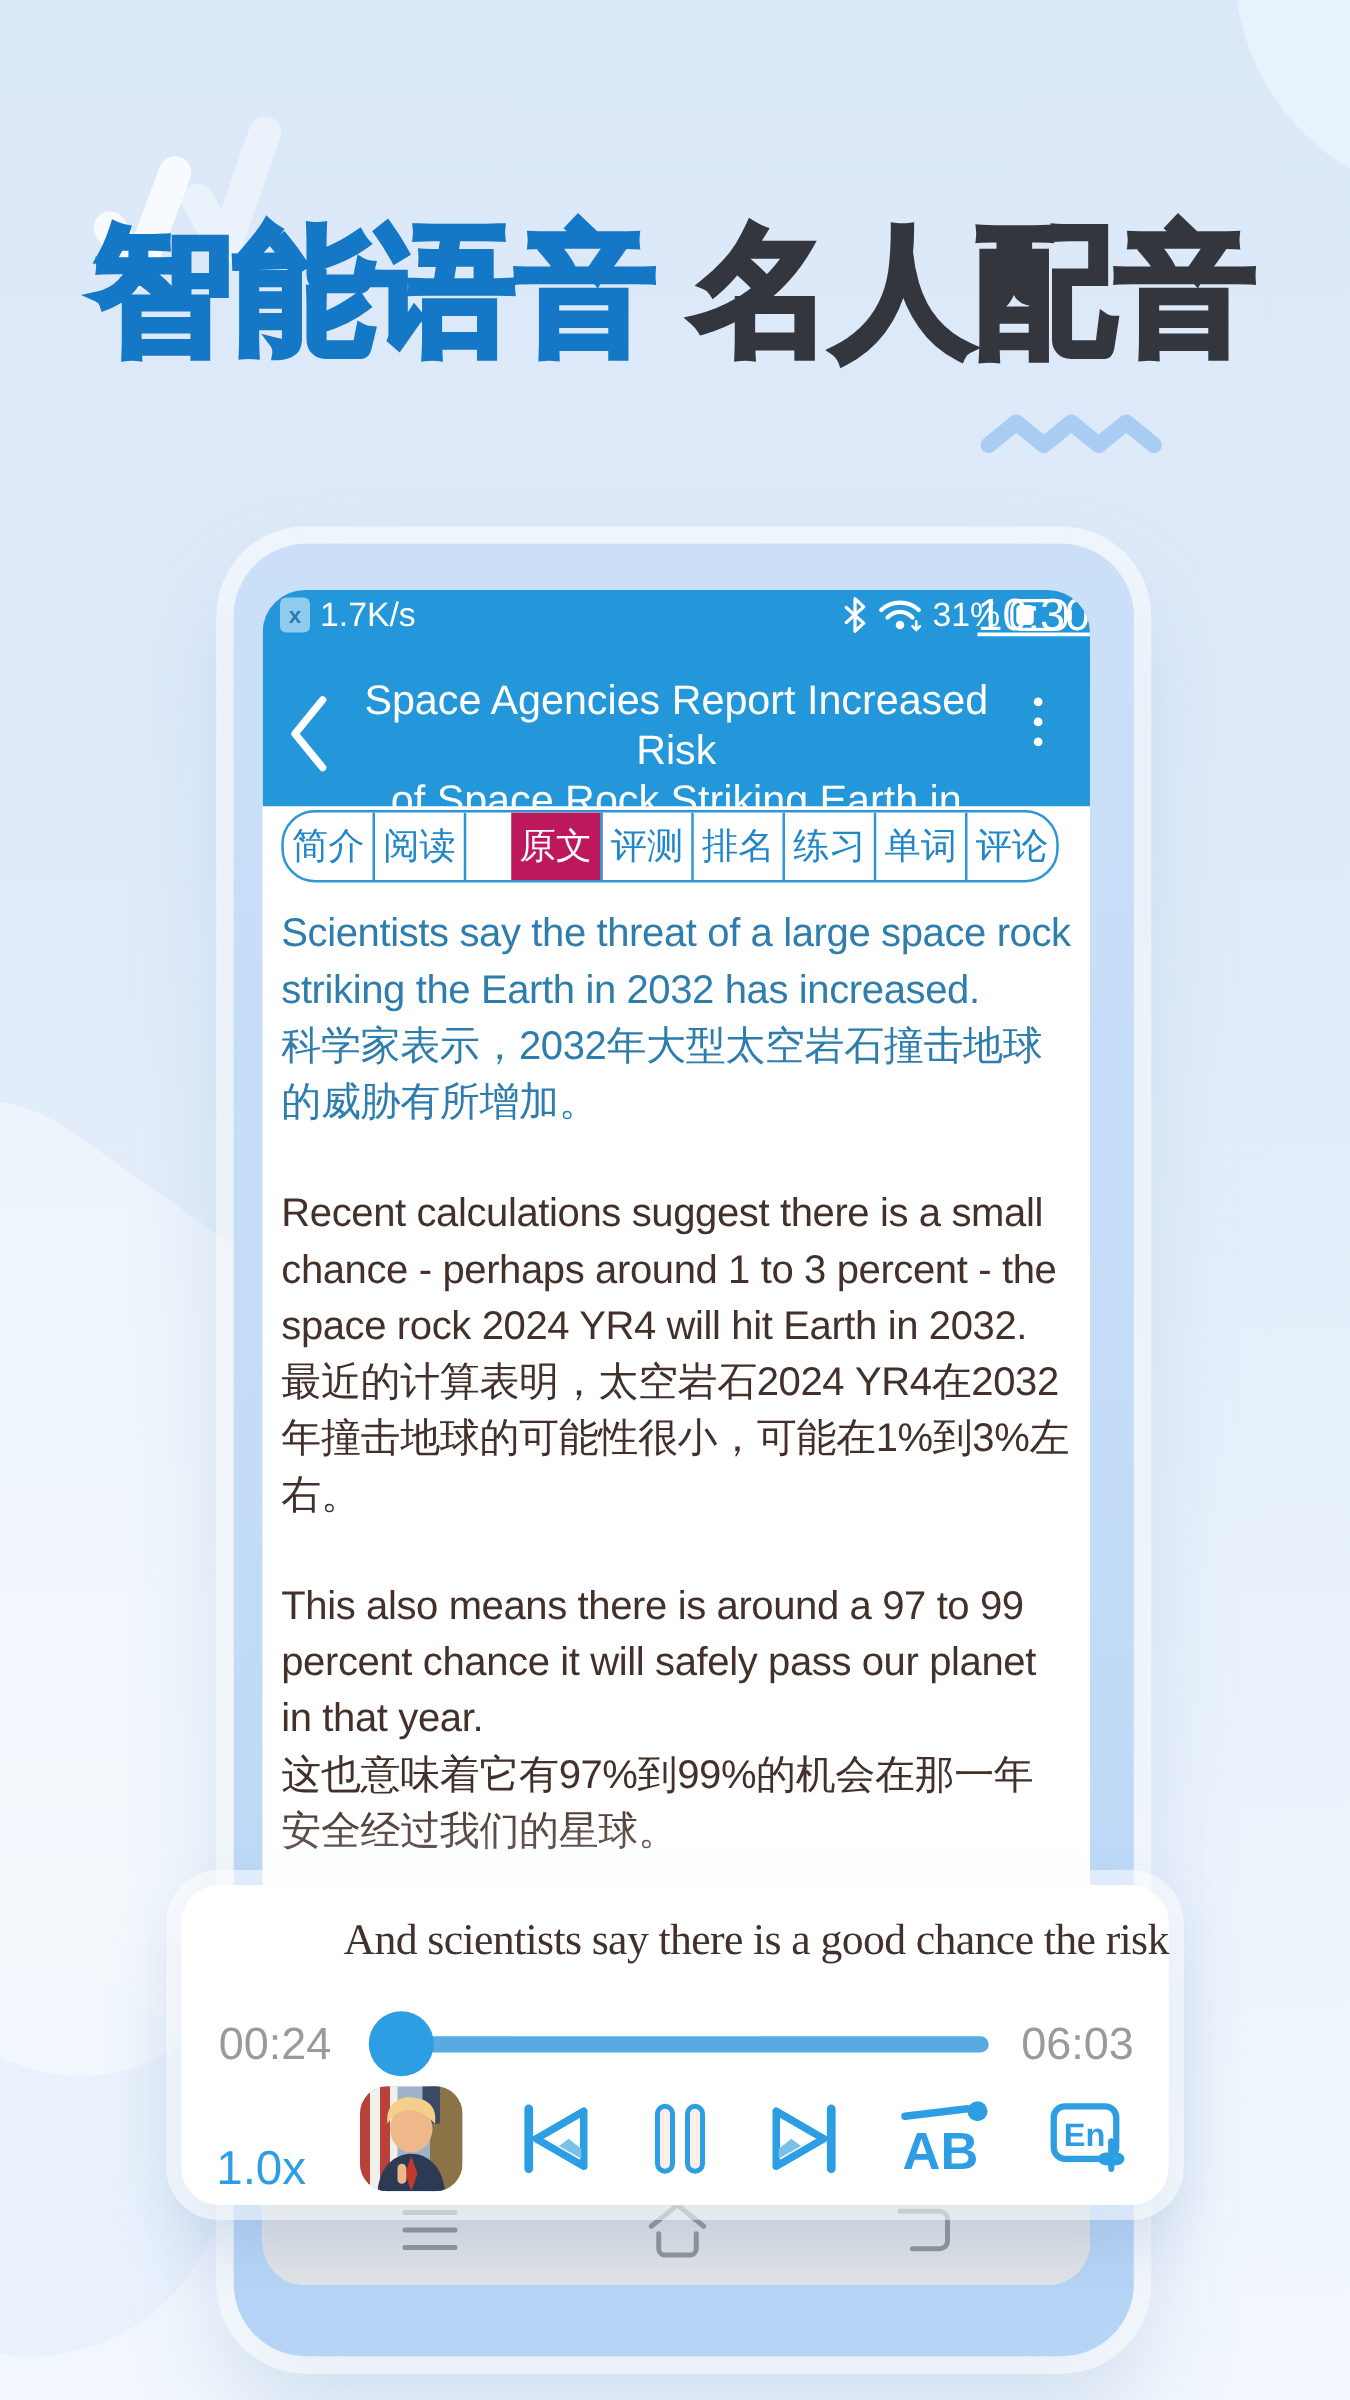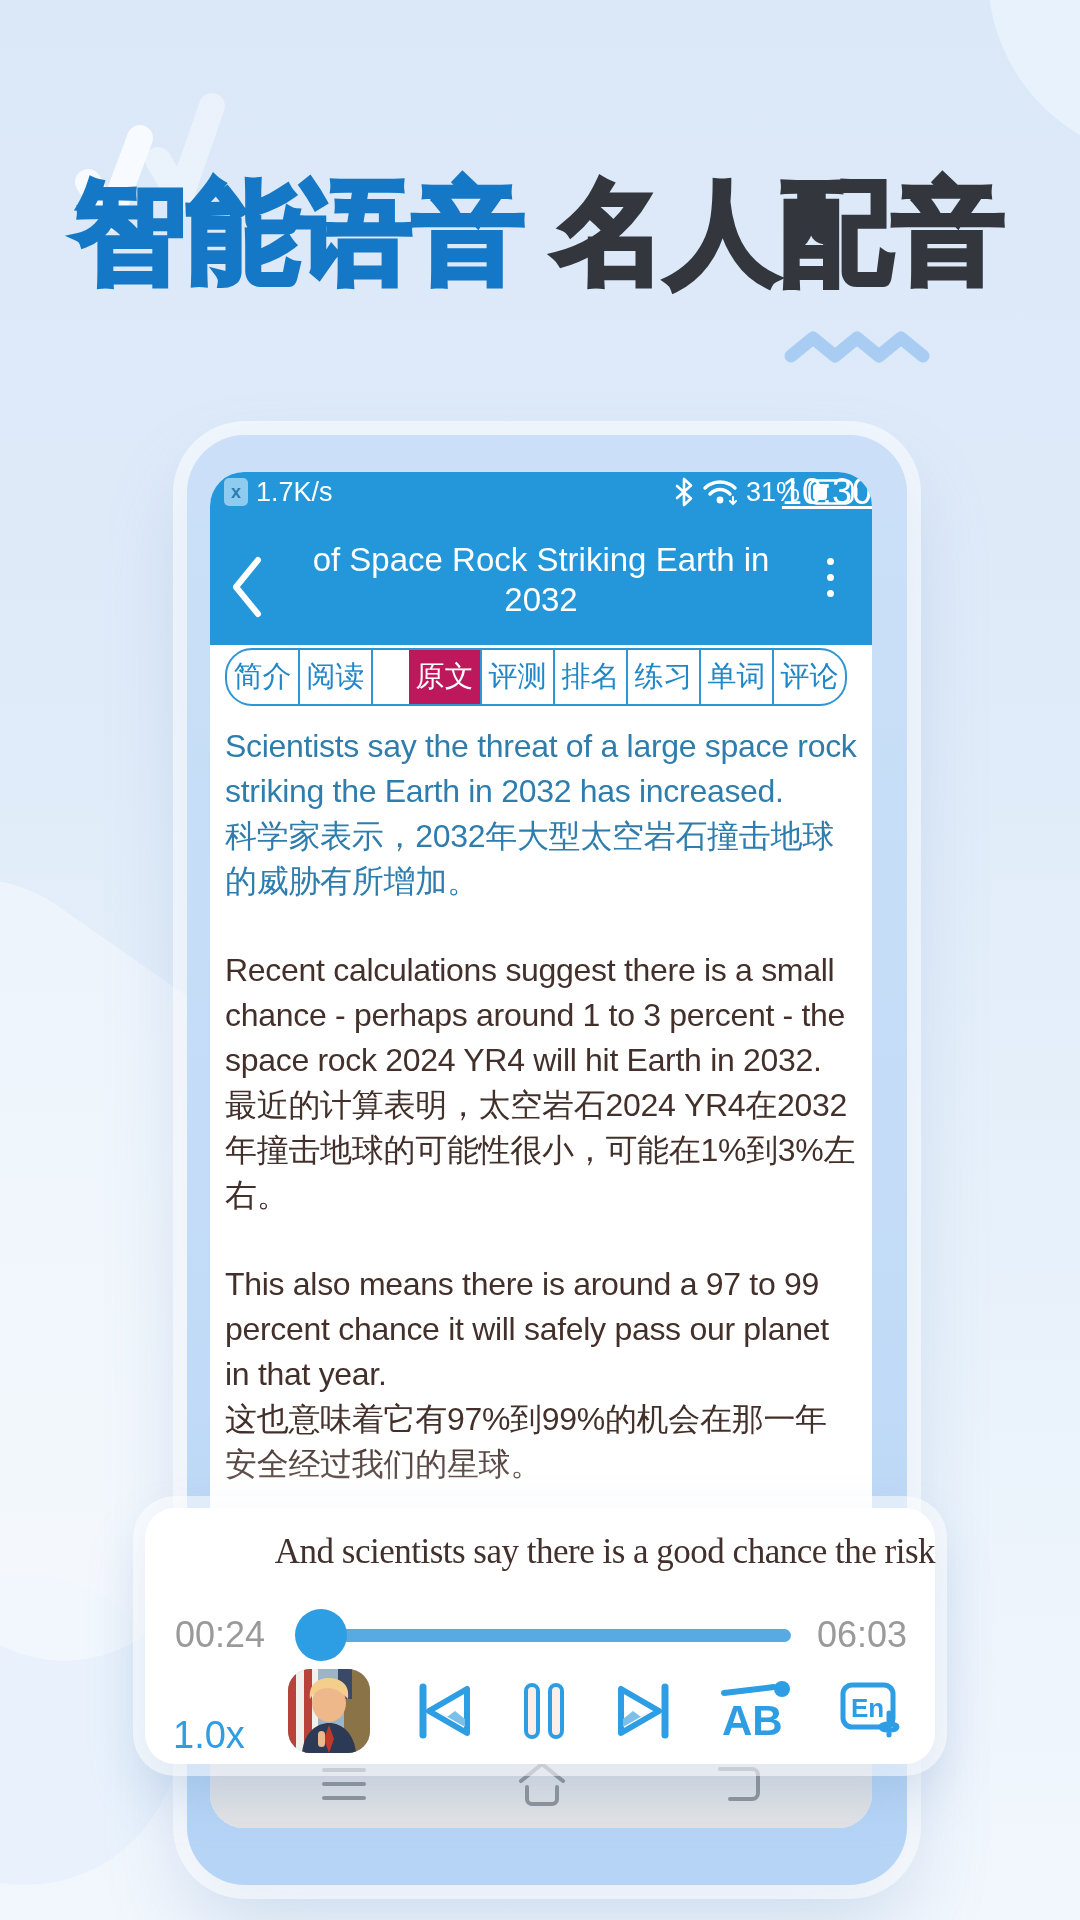--- a/index.html
+++ b/index.html
@@ -115,20 +115,21 @@
             <rect x="46" y="8" width="3.5" height="10" rx="1.7" fill="#fff"></rect>
           </svg>
         </div>
       </div>
 
       <div class="appbar">
         <svg class="back" width="40" height="66" viewBox="0 0 40 66">
           <path d="M30,6 L8,33 L30,60" fill="none" stroke="#fff" stroke-width="6" stroke-linecap="round" stroke-linejoin="round"></path>
         </svg>
         <div class="title">
+          <div>Space Agencies Report Increased Risk</div>
           <div>of Space Rock Striking Earth in 2032</div>
         </div>
         <div class="dots">
             <i></i>
             <i></i>
             <i></i>
           </div>
       </div>
 
       <div class="tabbar">

